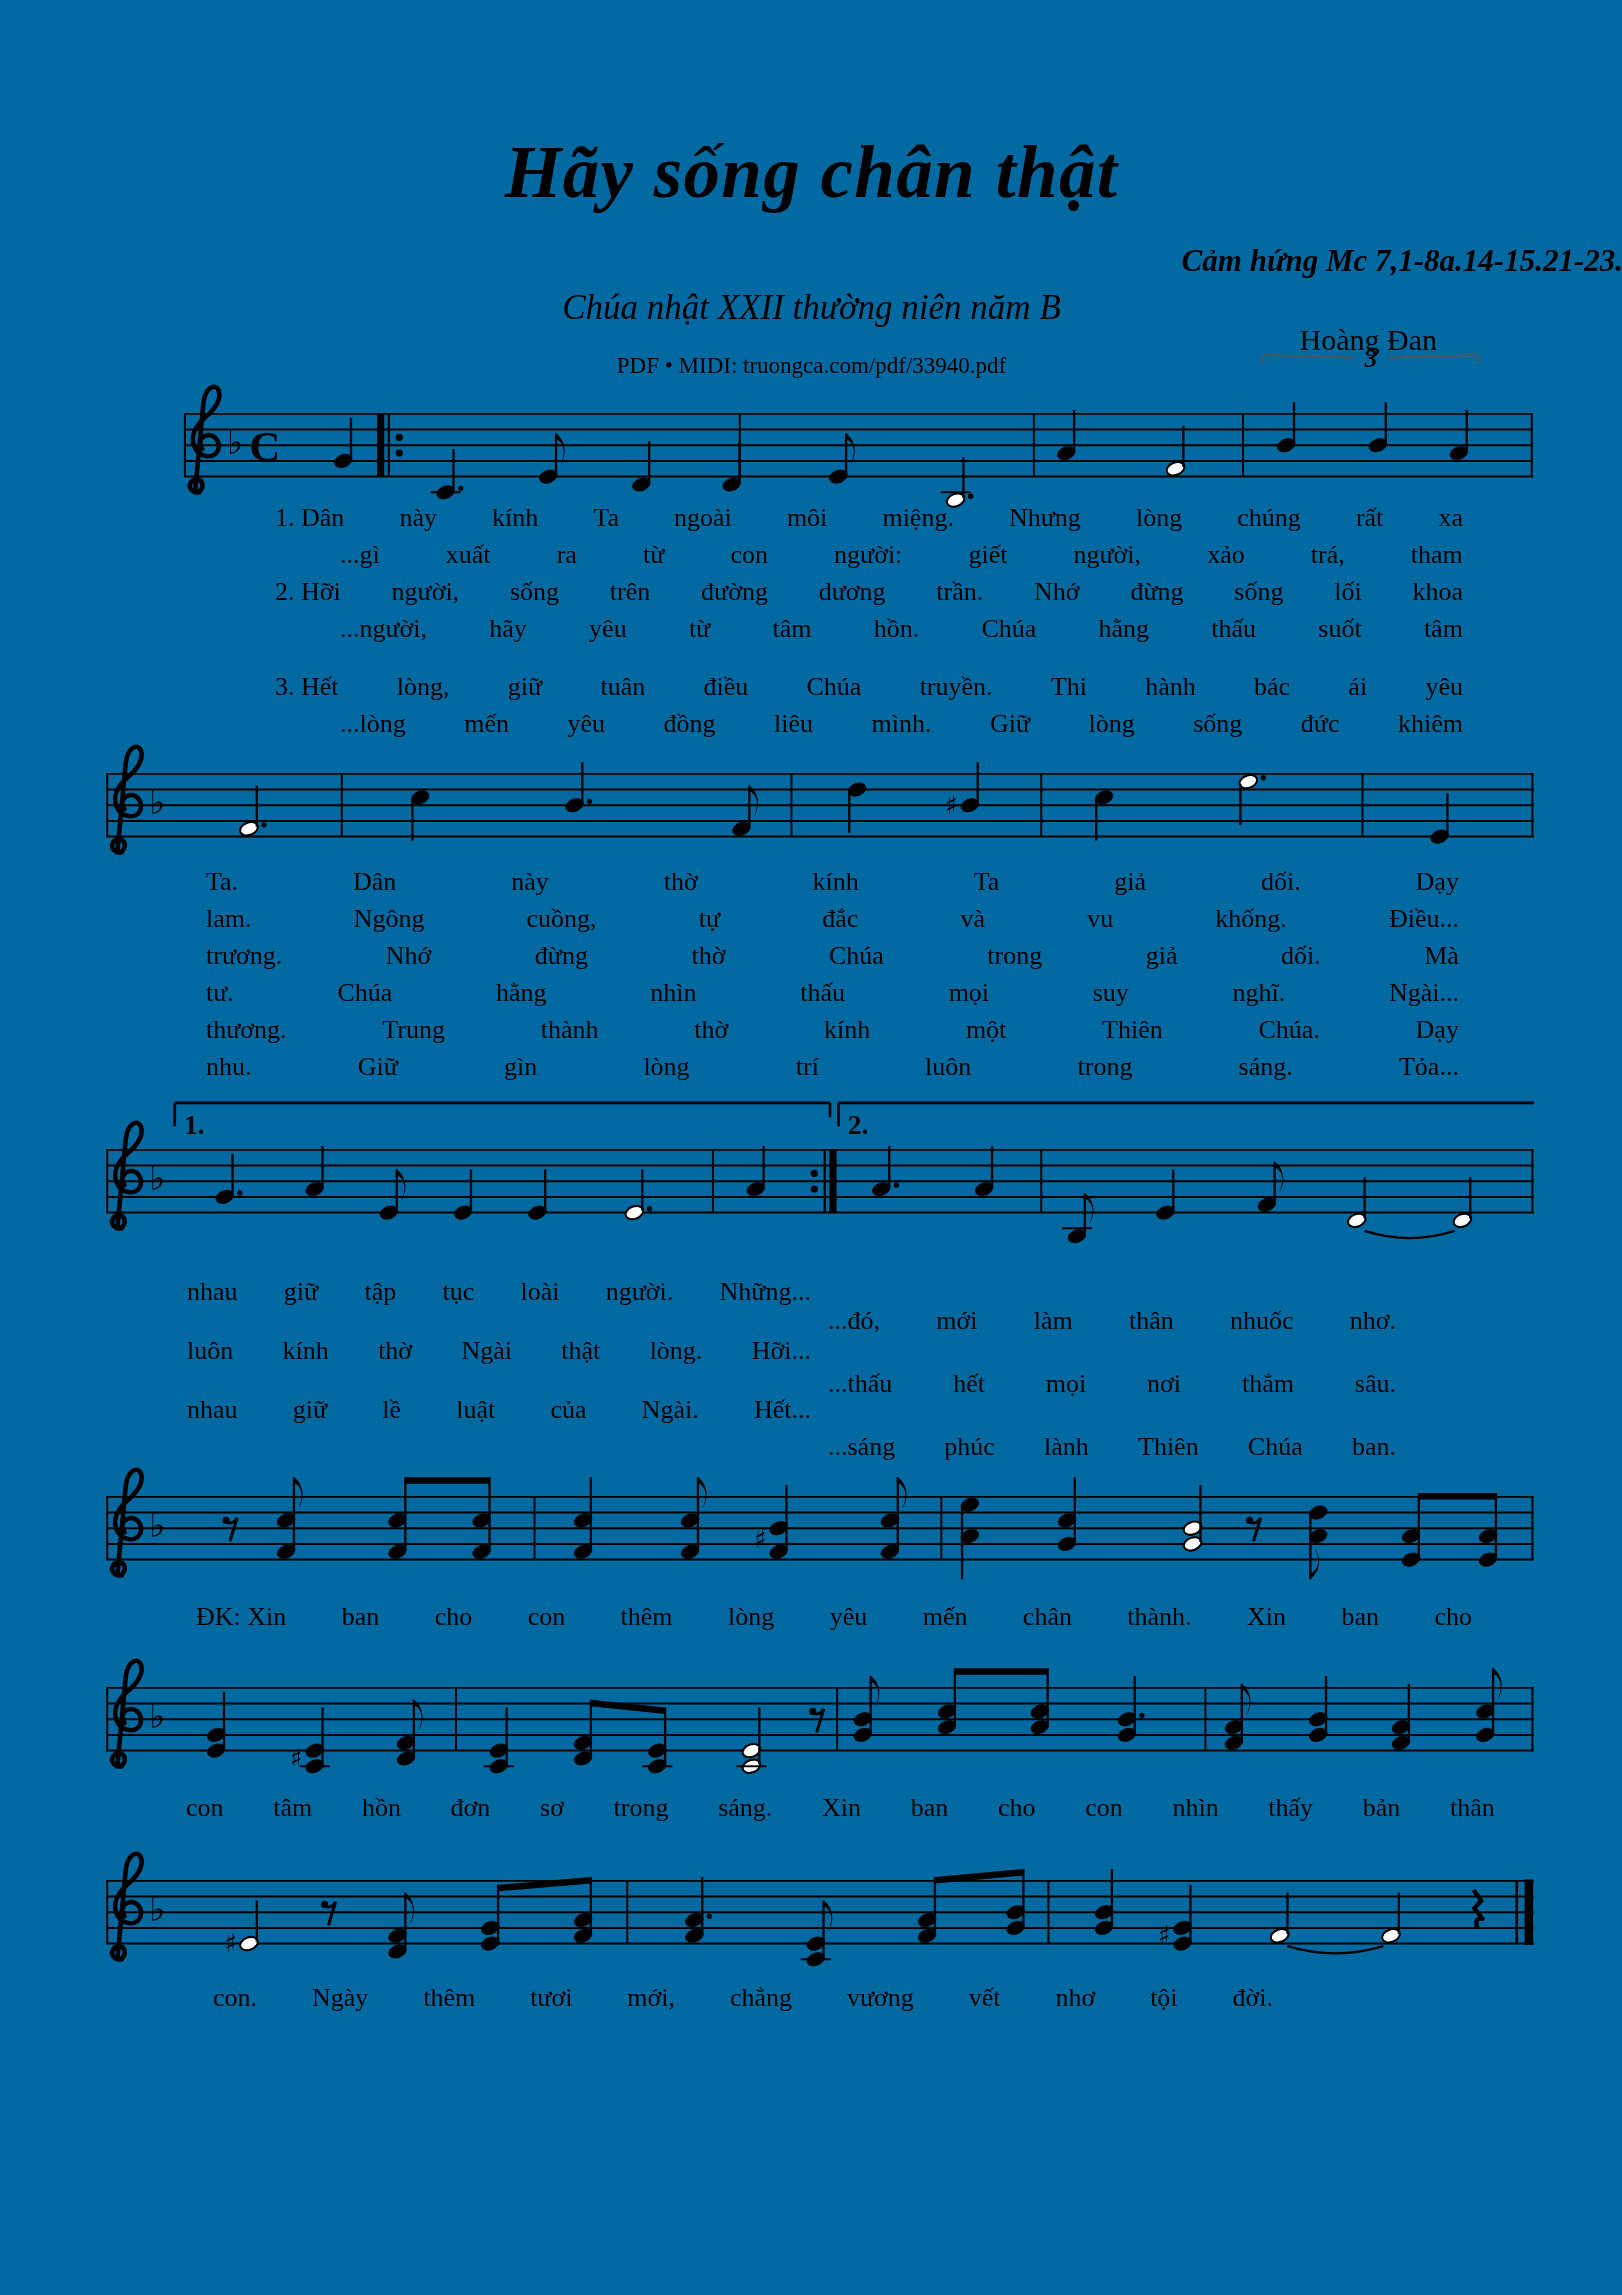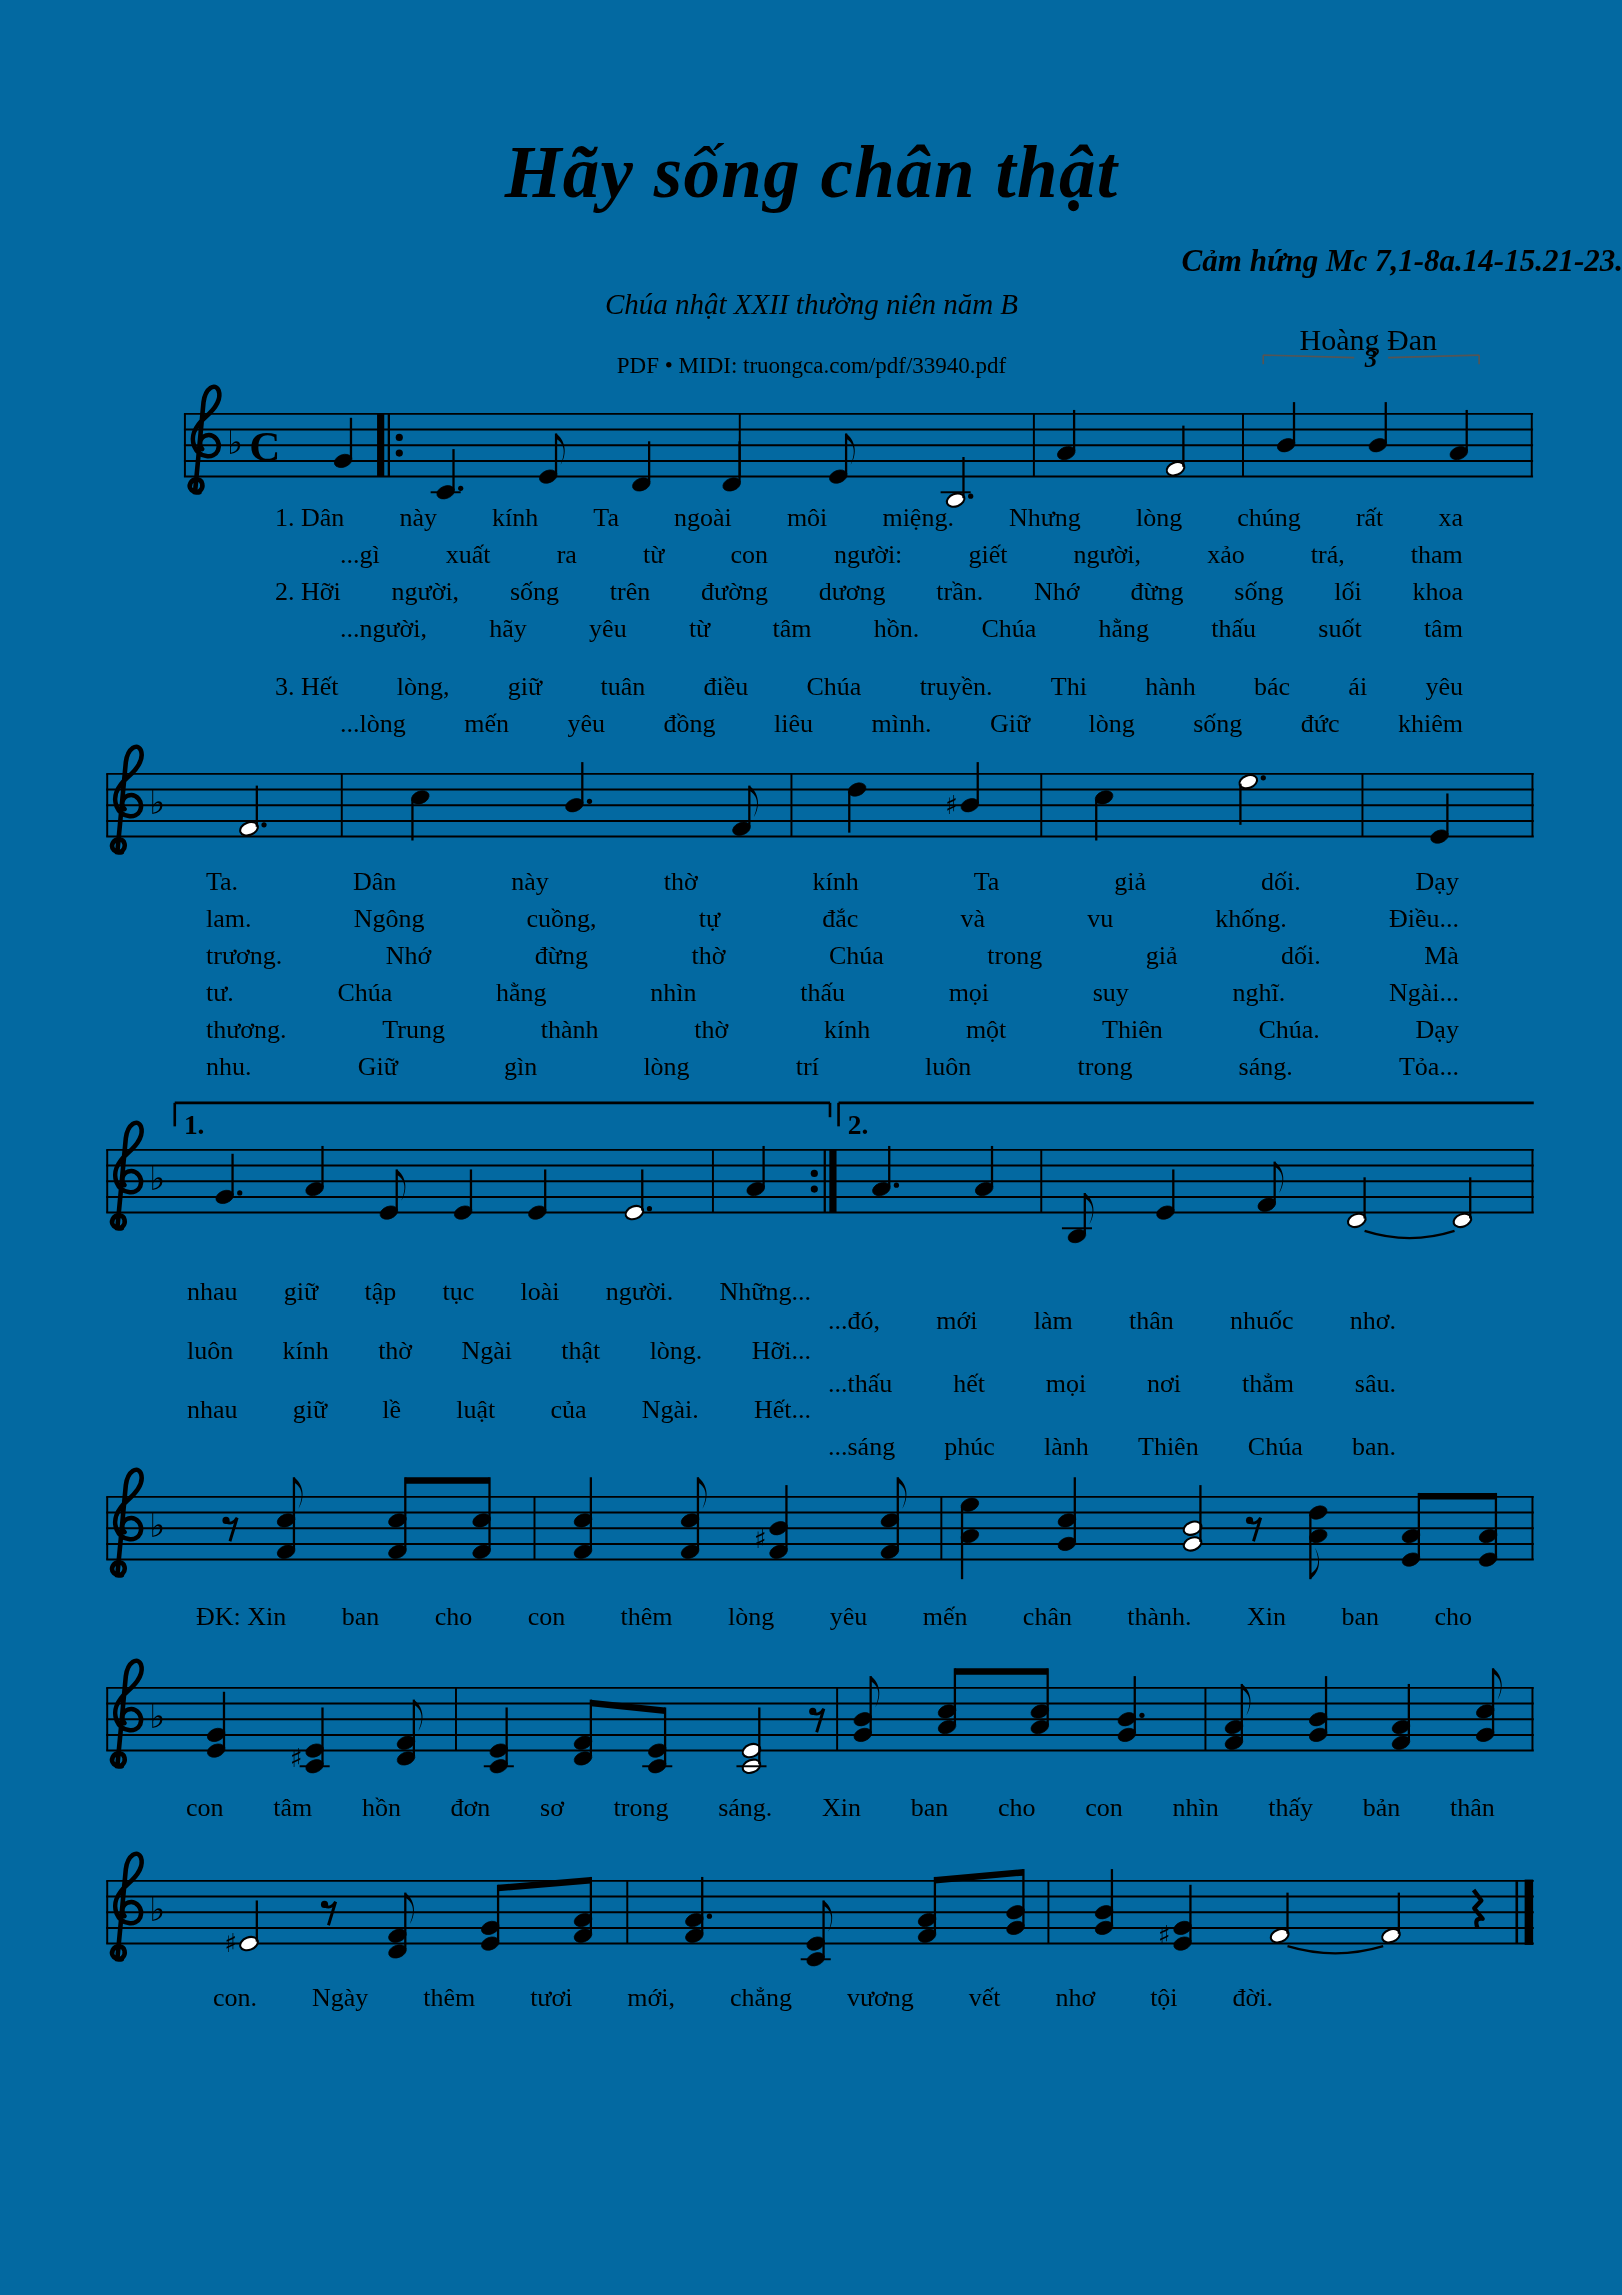--- a/index.html
+++ b/index.html
@@ -3,21 +3,21 @@
 <meta charset="utf-8">
 <style>
   html,body{margin:0;padding:0;background:#888;}
   .page{position:relative;width:1623px;height:2295px;background:#0369a1;color:#000;
         font-family:"Liberation Serif",serif;overflow:hidden;}
   .title{position:absolute;top:131px;left:0;width:100%;text-align:center;
          font-size:73px;font-weight:bold;font-style:italic;letter-spacing:1.3px;}
   .sub1{position:absolute;top:243px;left:0;width:100%;text-align:right;
         font-size:31px;font-weight:bold;font-style:italic;}
   .sub2{position:absolute;top:288px;left:0;width:100%;text-align:center;
-        font-size:29px;font-style:italic;}
+        font-size:35px;font-style:italic;}
   .author{position:absolute;top:323px;right:186px;font-size:30px;}
   .source{position:absolute;top:353px;left:0;width:100%;text-align:center;
           font-size:23px;}
   .lyric-block{position:absolute;}
   .lyric-line{display:flex;justify-content:space-between;align-items:baseline;}
   .lyric-line span{white-space:pre;}
   svg{position:absolute;overflow:visible;}
 </style>
 </head>
 <body>

